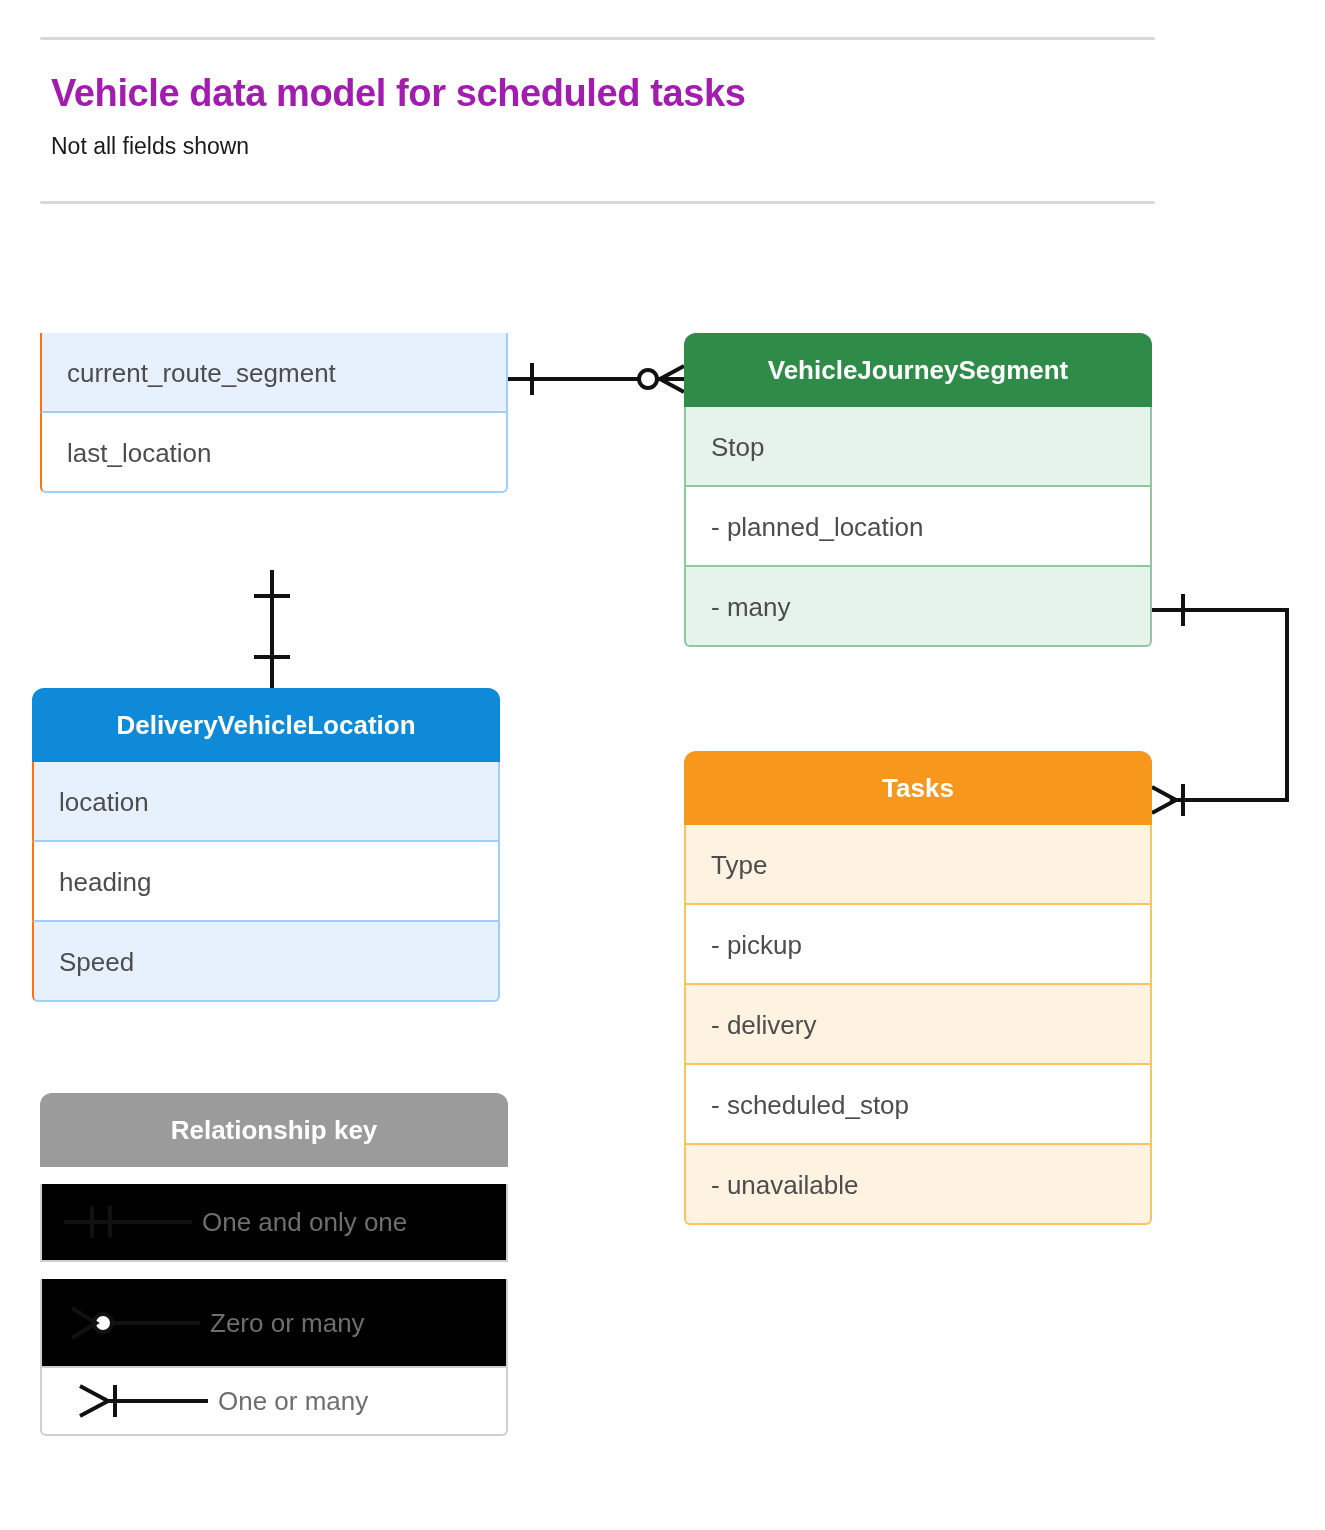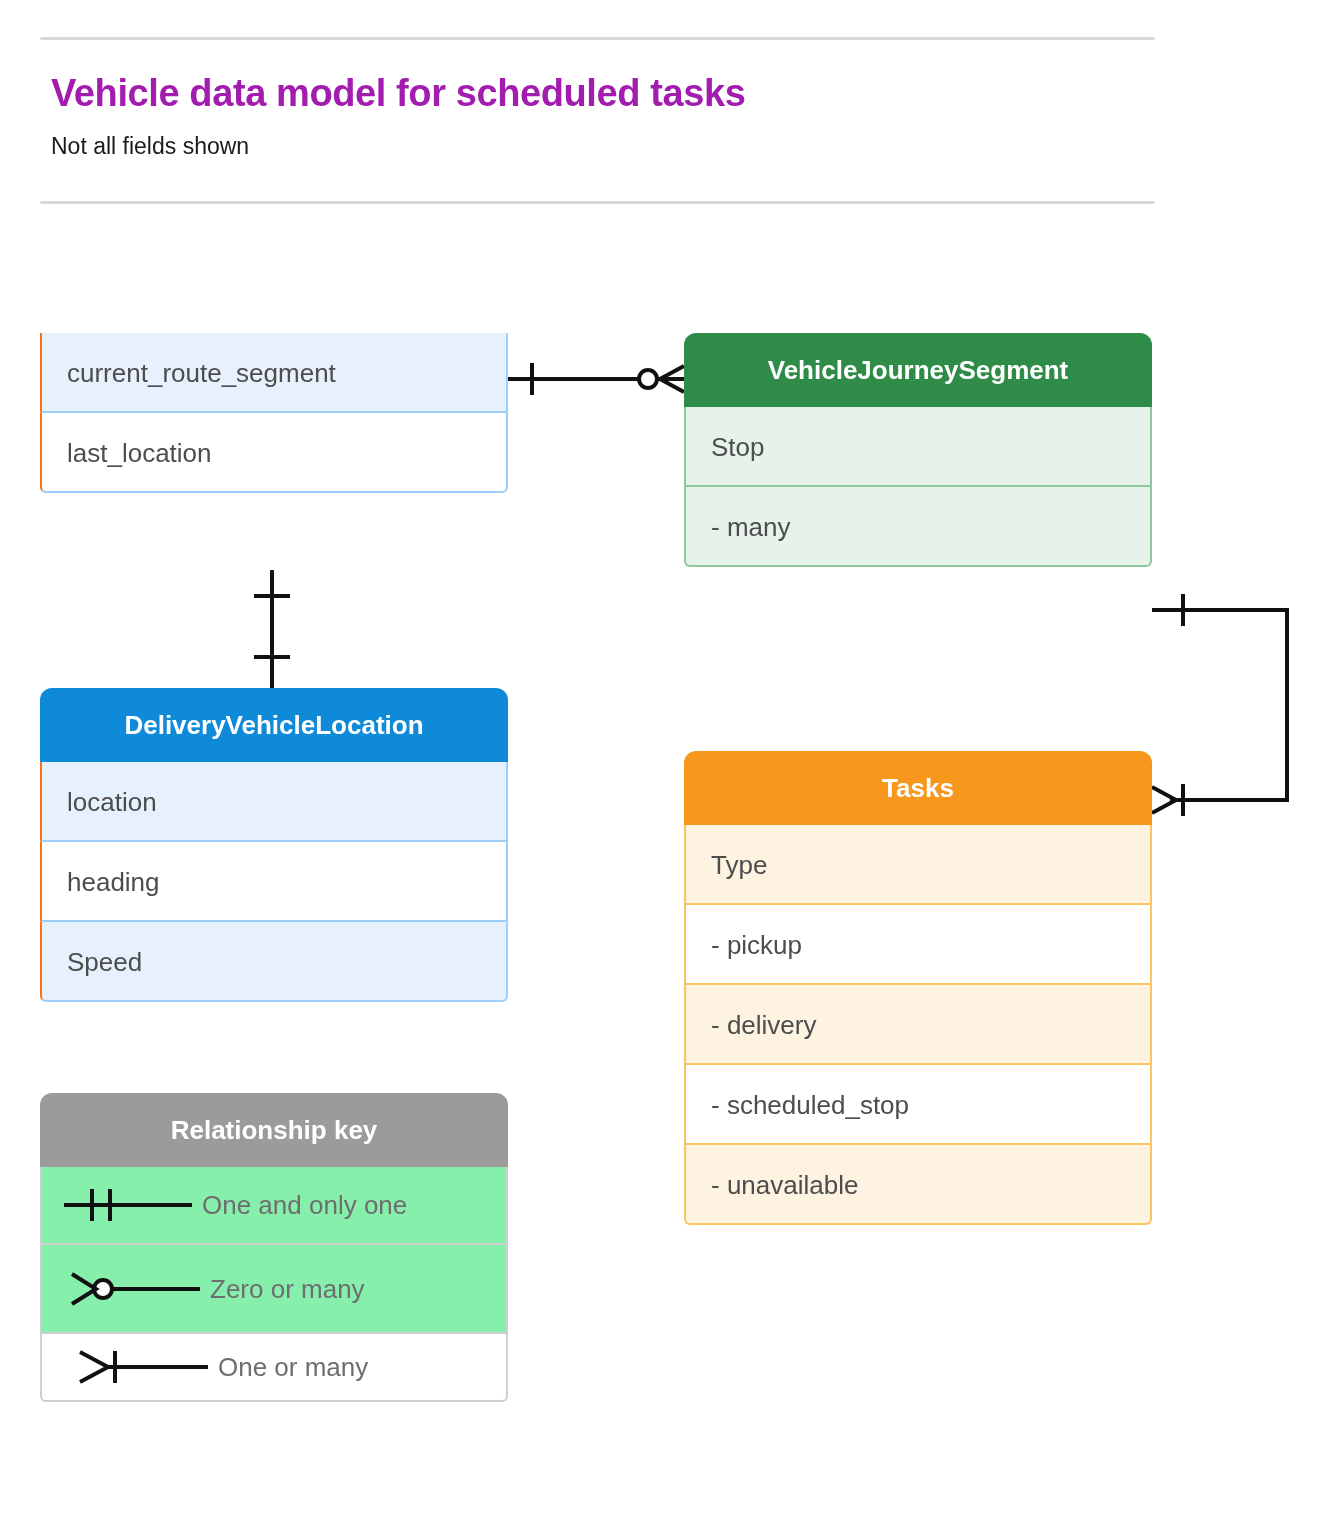--- a/index.html
+++ b/index.html
@@ -106,21 +106,21 @@
   .t-orange .entity-row.alt { background: #fdf3e0; }
 
   
   .t-gray .entity-header { background: #9b9b9b; }
   .t-gray .entity-row {
     background: #ffffff;
     border-left: 2px solid #cfcfcf;
     border-right: 2px solid #cfcfcf;
     border-bottom: 2px solid #cfcfcf;
   }
-  .t-gray .entity-row.alt { background: #86efac; }
+  .t-gray .entity-row.alt { background: #000000; margin-top: 17px; }
 
   
   .legend-row {
     display: flex;
     align-items: center;
     padding-left: 0;
   }
   .legend-sym {
     width: 160px;
     flex: 0 0 160px;
@@ -183,24 +183,25 @@
 </svg>
 
 <div class="entity t-blue" style="left:40px; top:333px; width:468px;">
   <div class="entity-row alt">current_route_segment</div>
   <div class="entity-row last">last_location</div>
 </div>
 
 <div class="entity t-green" style="left:684px; top:333px; width:468px;">
   <div class="entity-header">VehicleJourneySegment</div>
   <div class="entity-row alt">Stop</div>
+  <div class="entity-row">-  planned_location</div>
   <div class="entity-row alt last">- many</div>
 </div>
 
-<div class="entity t-blue" style="left:40px; top:688px; width:468px;">
+<div class="entity t-blue" style="left:32px; top:688px; width:468px;">
   <div class="entity-header">DeliveryVehicleLocation</div>
   <div class="entity-row alt">location</div>
   <div class="entity-row">heading</div>
   <div class="entity-row alt last">Speed</div>
 </div>
 
 <div class="entity t-orange" style="left:684px; top:751px; width:468px;">
   <div class="entity-header">Tasks</div>
   <div class="entity-row alt">Type</div>
   <div class="entity-row">-  pickup</div>

